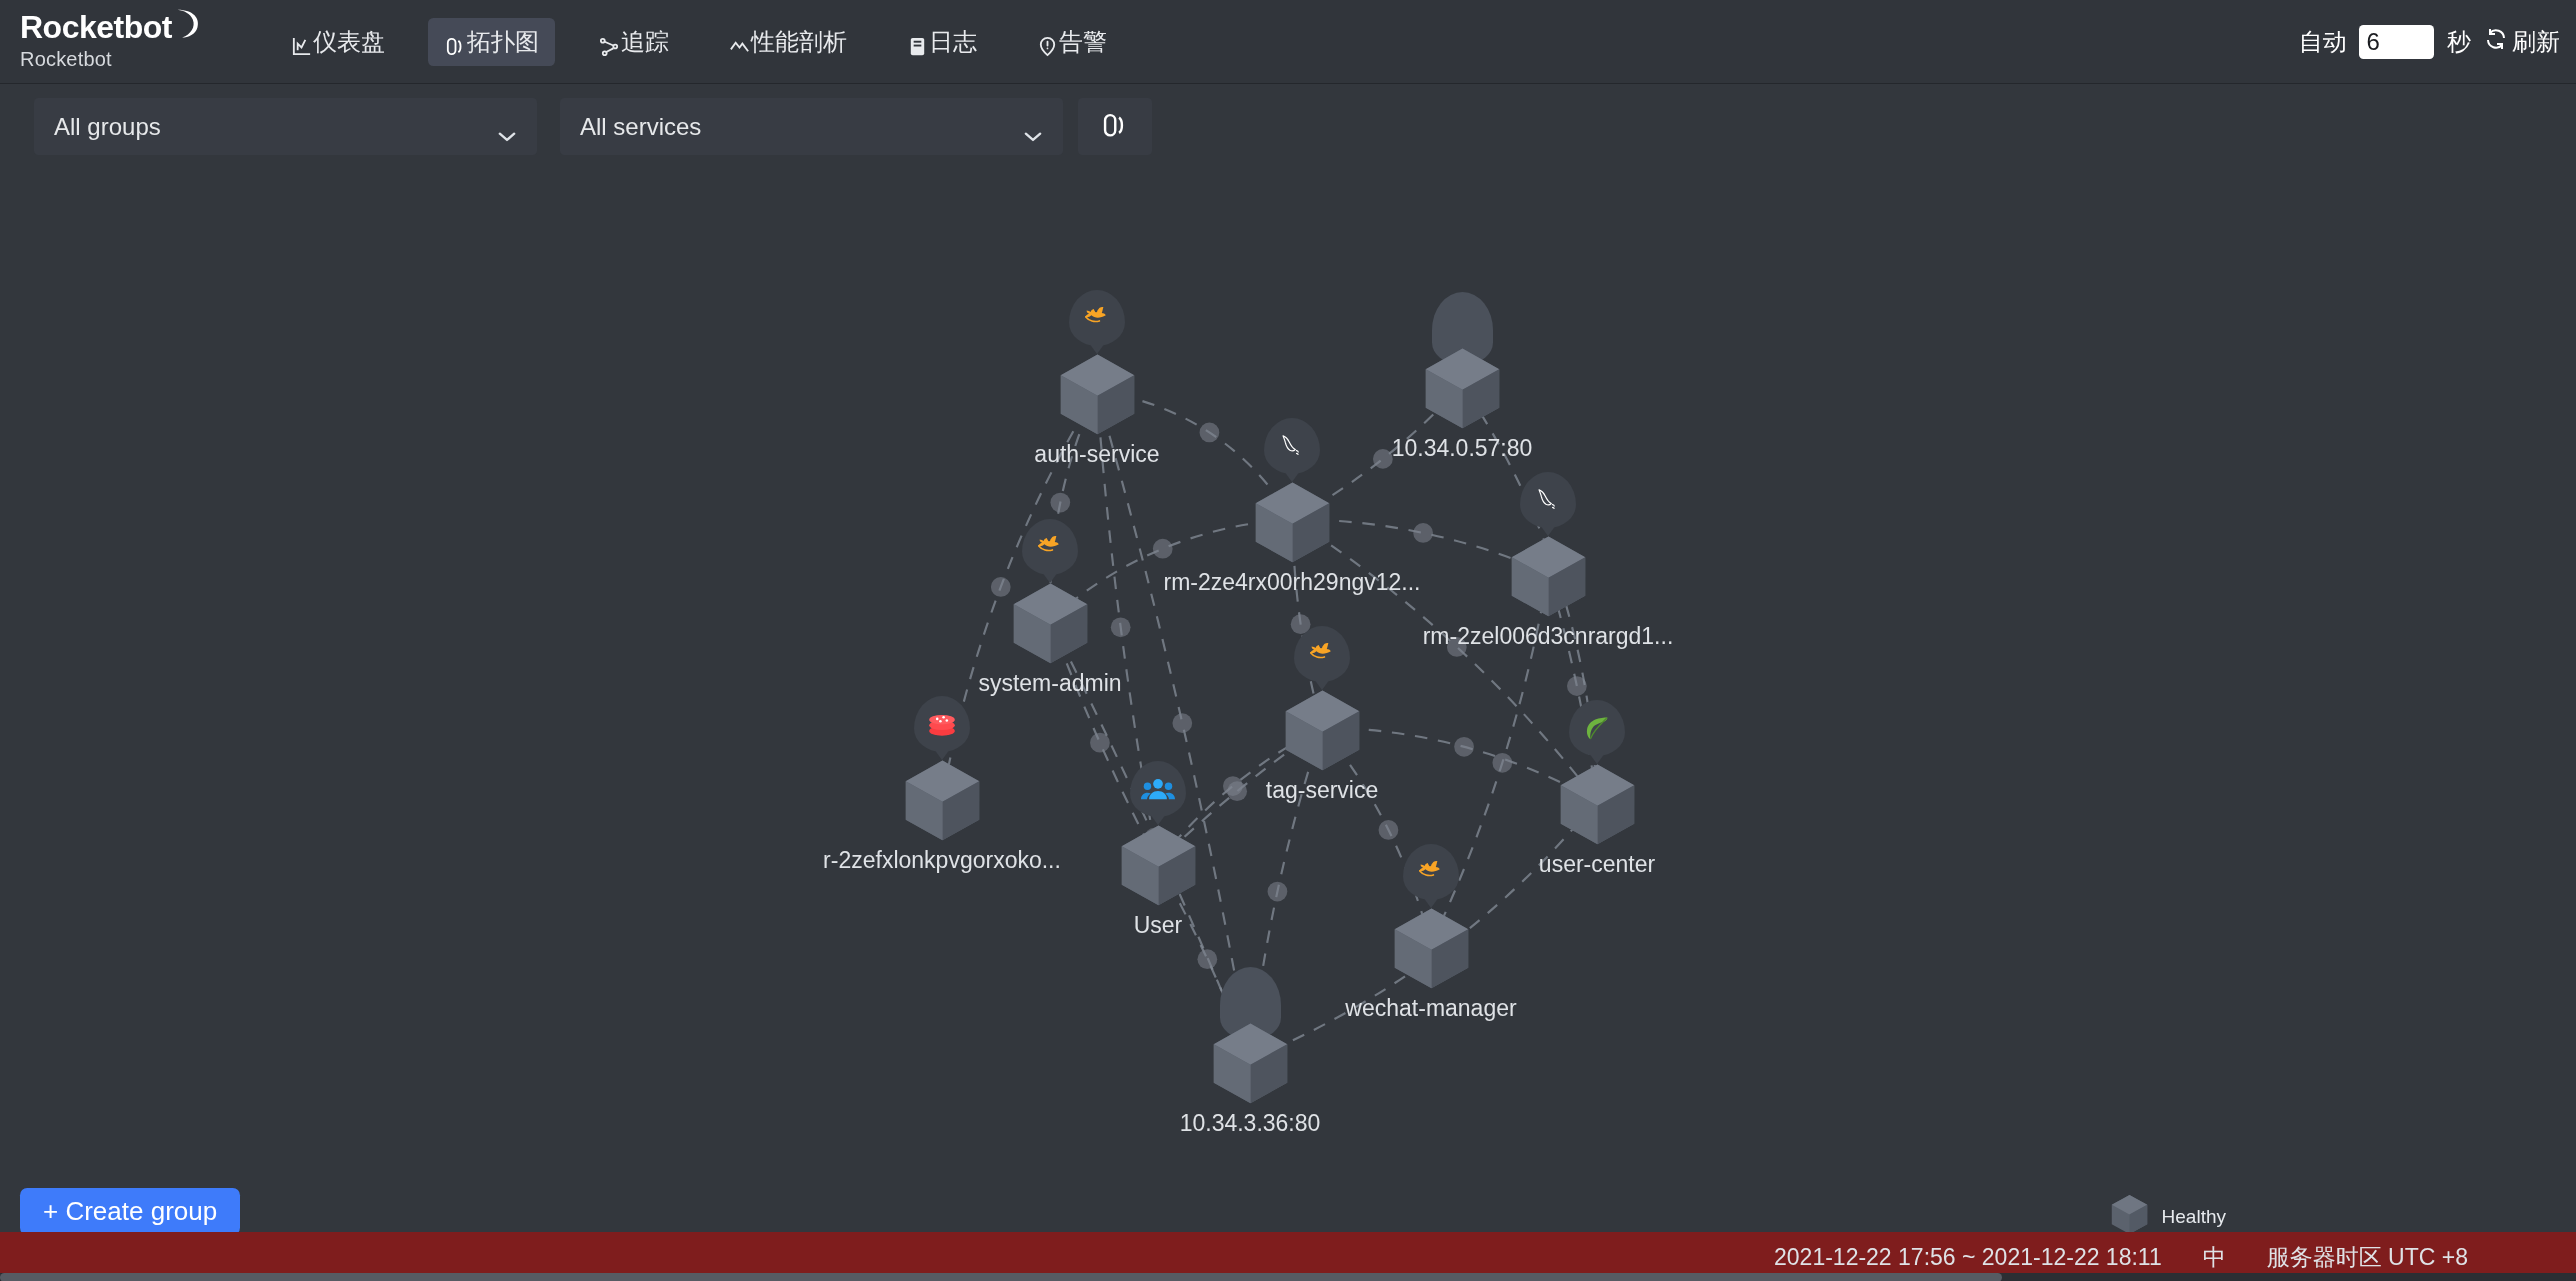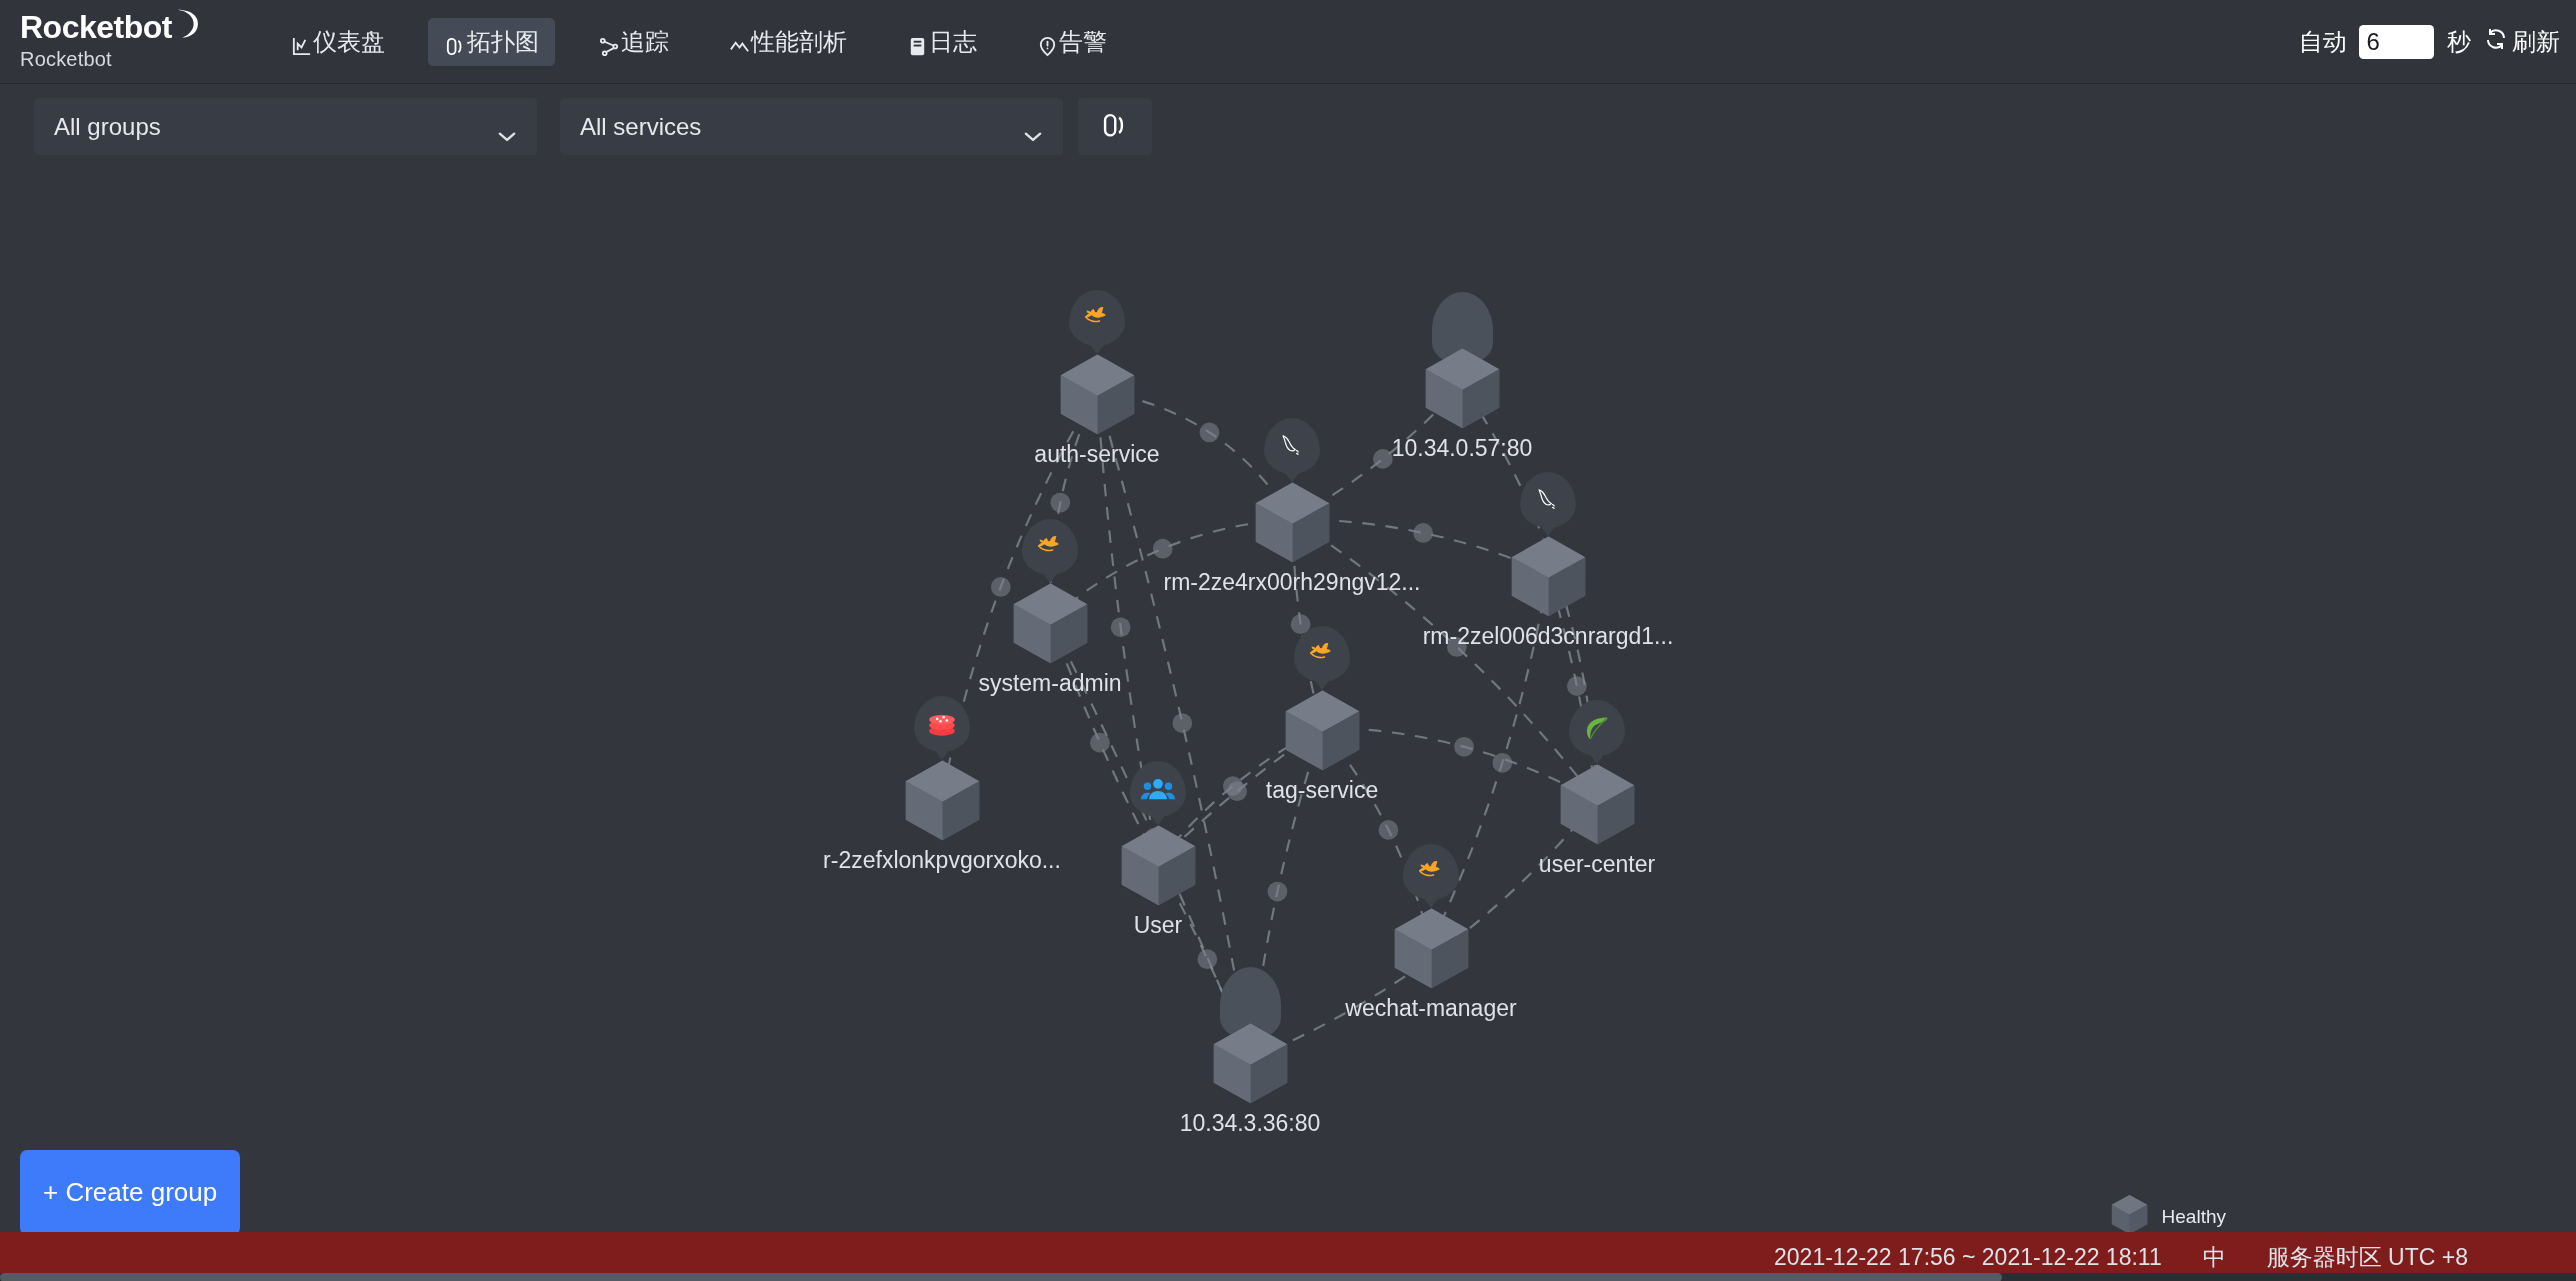--- a/index.html
+++ b/index.html
@@ -106,21 +106,21 @@
     position: absolute; right: 18px; bottom: 41px;
     display: flex; align-items: center; gap: 23px;
     color: #e7eaee; font-size: 19px; white-space: nowrap;
   }
   .legend-item { display: flex; align-items: center; gap: 12.6px; }
 
   
   .create-group {
     position: absolute; left: 20px; bottom: 47px;
     background: #3e7bfa; color: #fff; border: none; border-radius: 7.2px;
-    font-size: 26px; padding: 27px 23px; cursor: pointer;
+    font-size: 26px; padding: 8px 23px; cursor: pointer;
     font-family: "Liberation Sans", sans-serif;
   }
 
   
   .bottombar {
     position: absolute; left: 0; bottom: 0; width: 2576px; height: 50px;
     background: #7f1d1d;
     display: flex; align-items: center; justify-content: flex-end;
     color: #dfe2e6; font-size: 23px;
     box-sizing: border-box; padding-right: 108px; gap: 41px;

